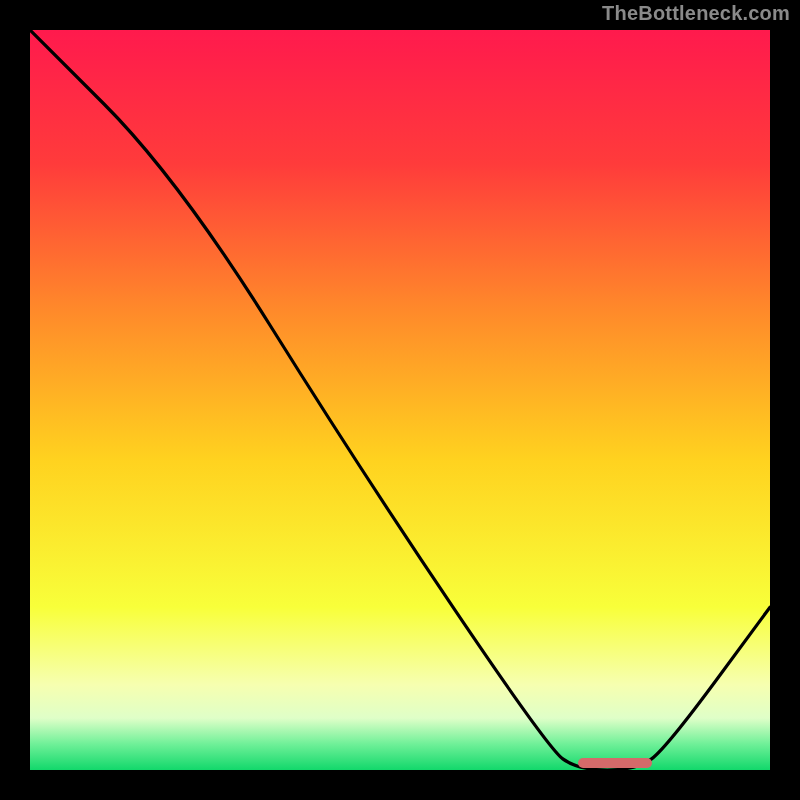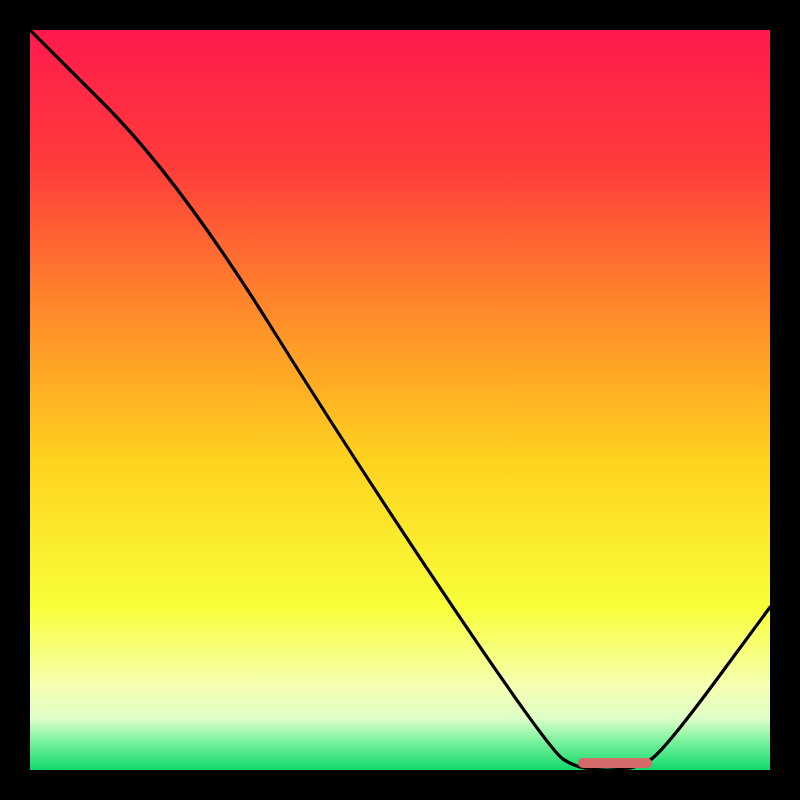--- a/index.html
+++ b/index.html
@@ -47,20 +47,21 @@
     height: 10px;
     border-radius: 5px;
     background: #d46a6a;
   }
 </style>
 </head>
 <body>
 
 <div class="frame">
 
+  <div class="watermark">TheBottleneck.com</div>
 
   <div class="plot-area">
 
     <svg class="gradient" viewBox="0 0 740 740" preserveAspectRatio="none" width="740" height="740">
       <defs>
         <linearGradient id="bg-grad" x1="0" y1="0" x2="0" y2="1">
             <stop offset="0%" stop-color="#ff1a4d"></stop>
             <stop offset="18%" stop-color="#ff3b3b"></stop>
             <stop offset="38%" stop-color="#ff8a2a"></stop>
             <stop offset="57.99999999999999%" stop-color="#ffd21f"></stop>

